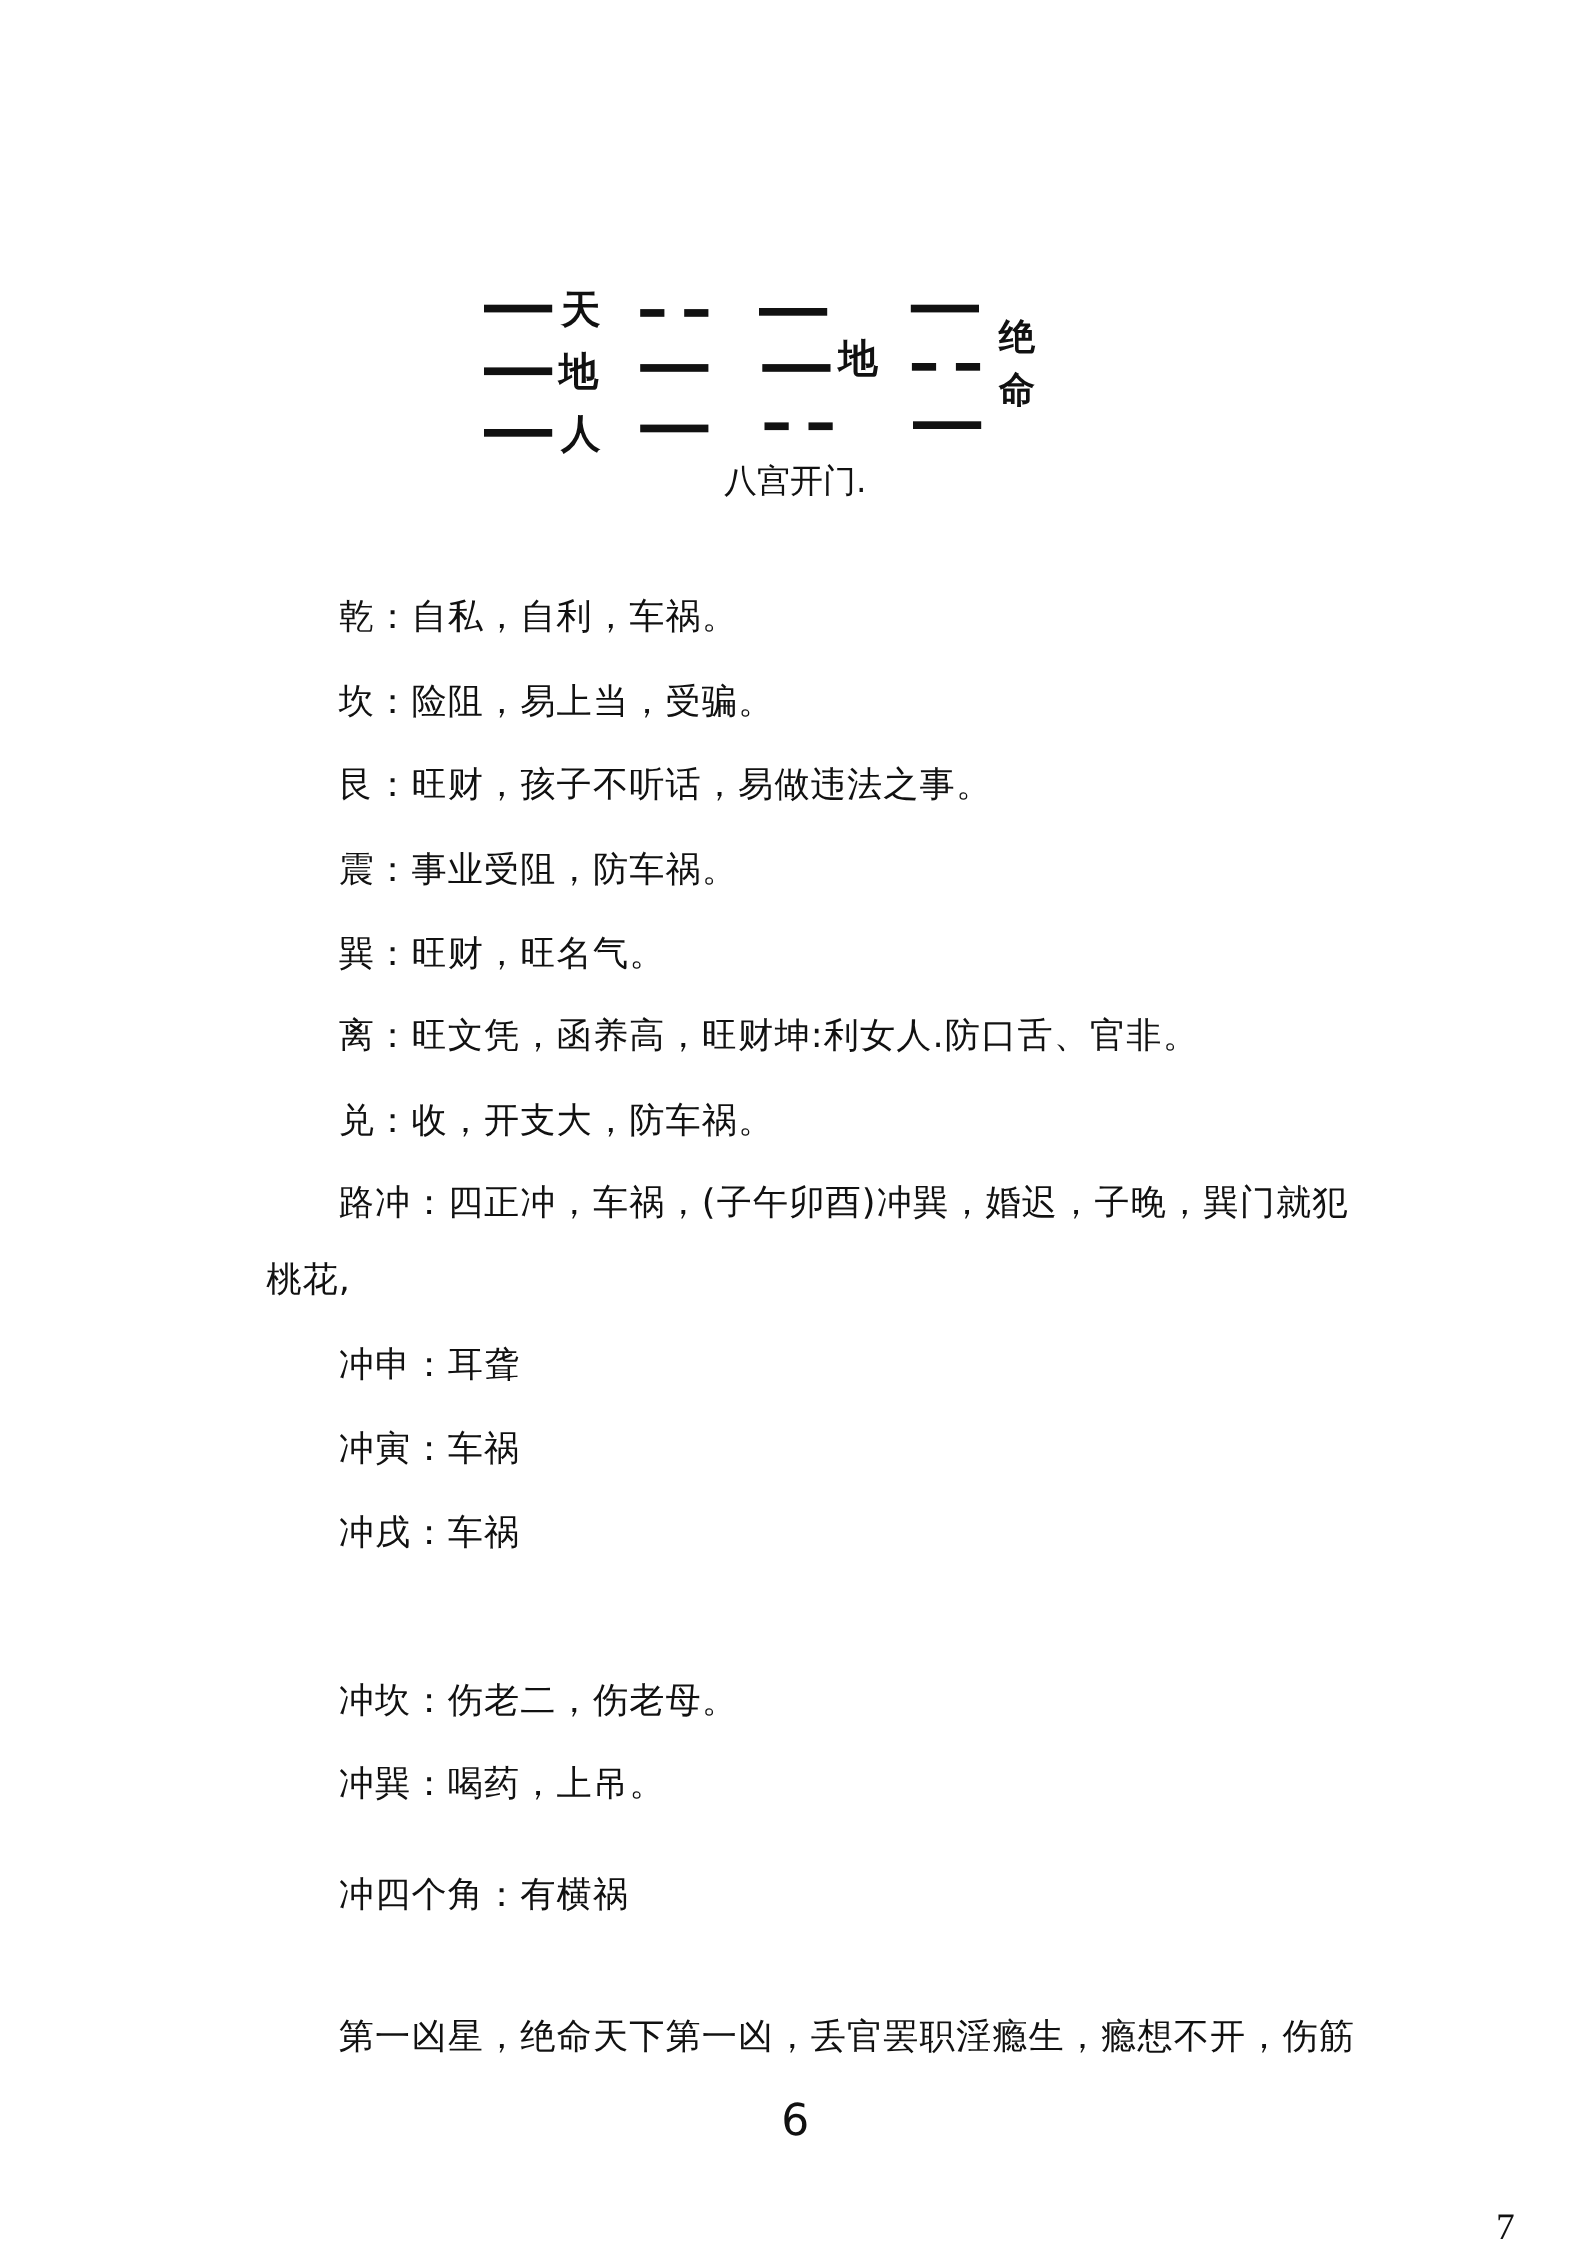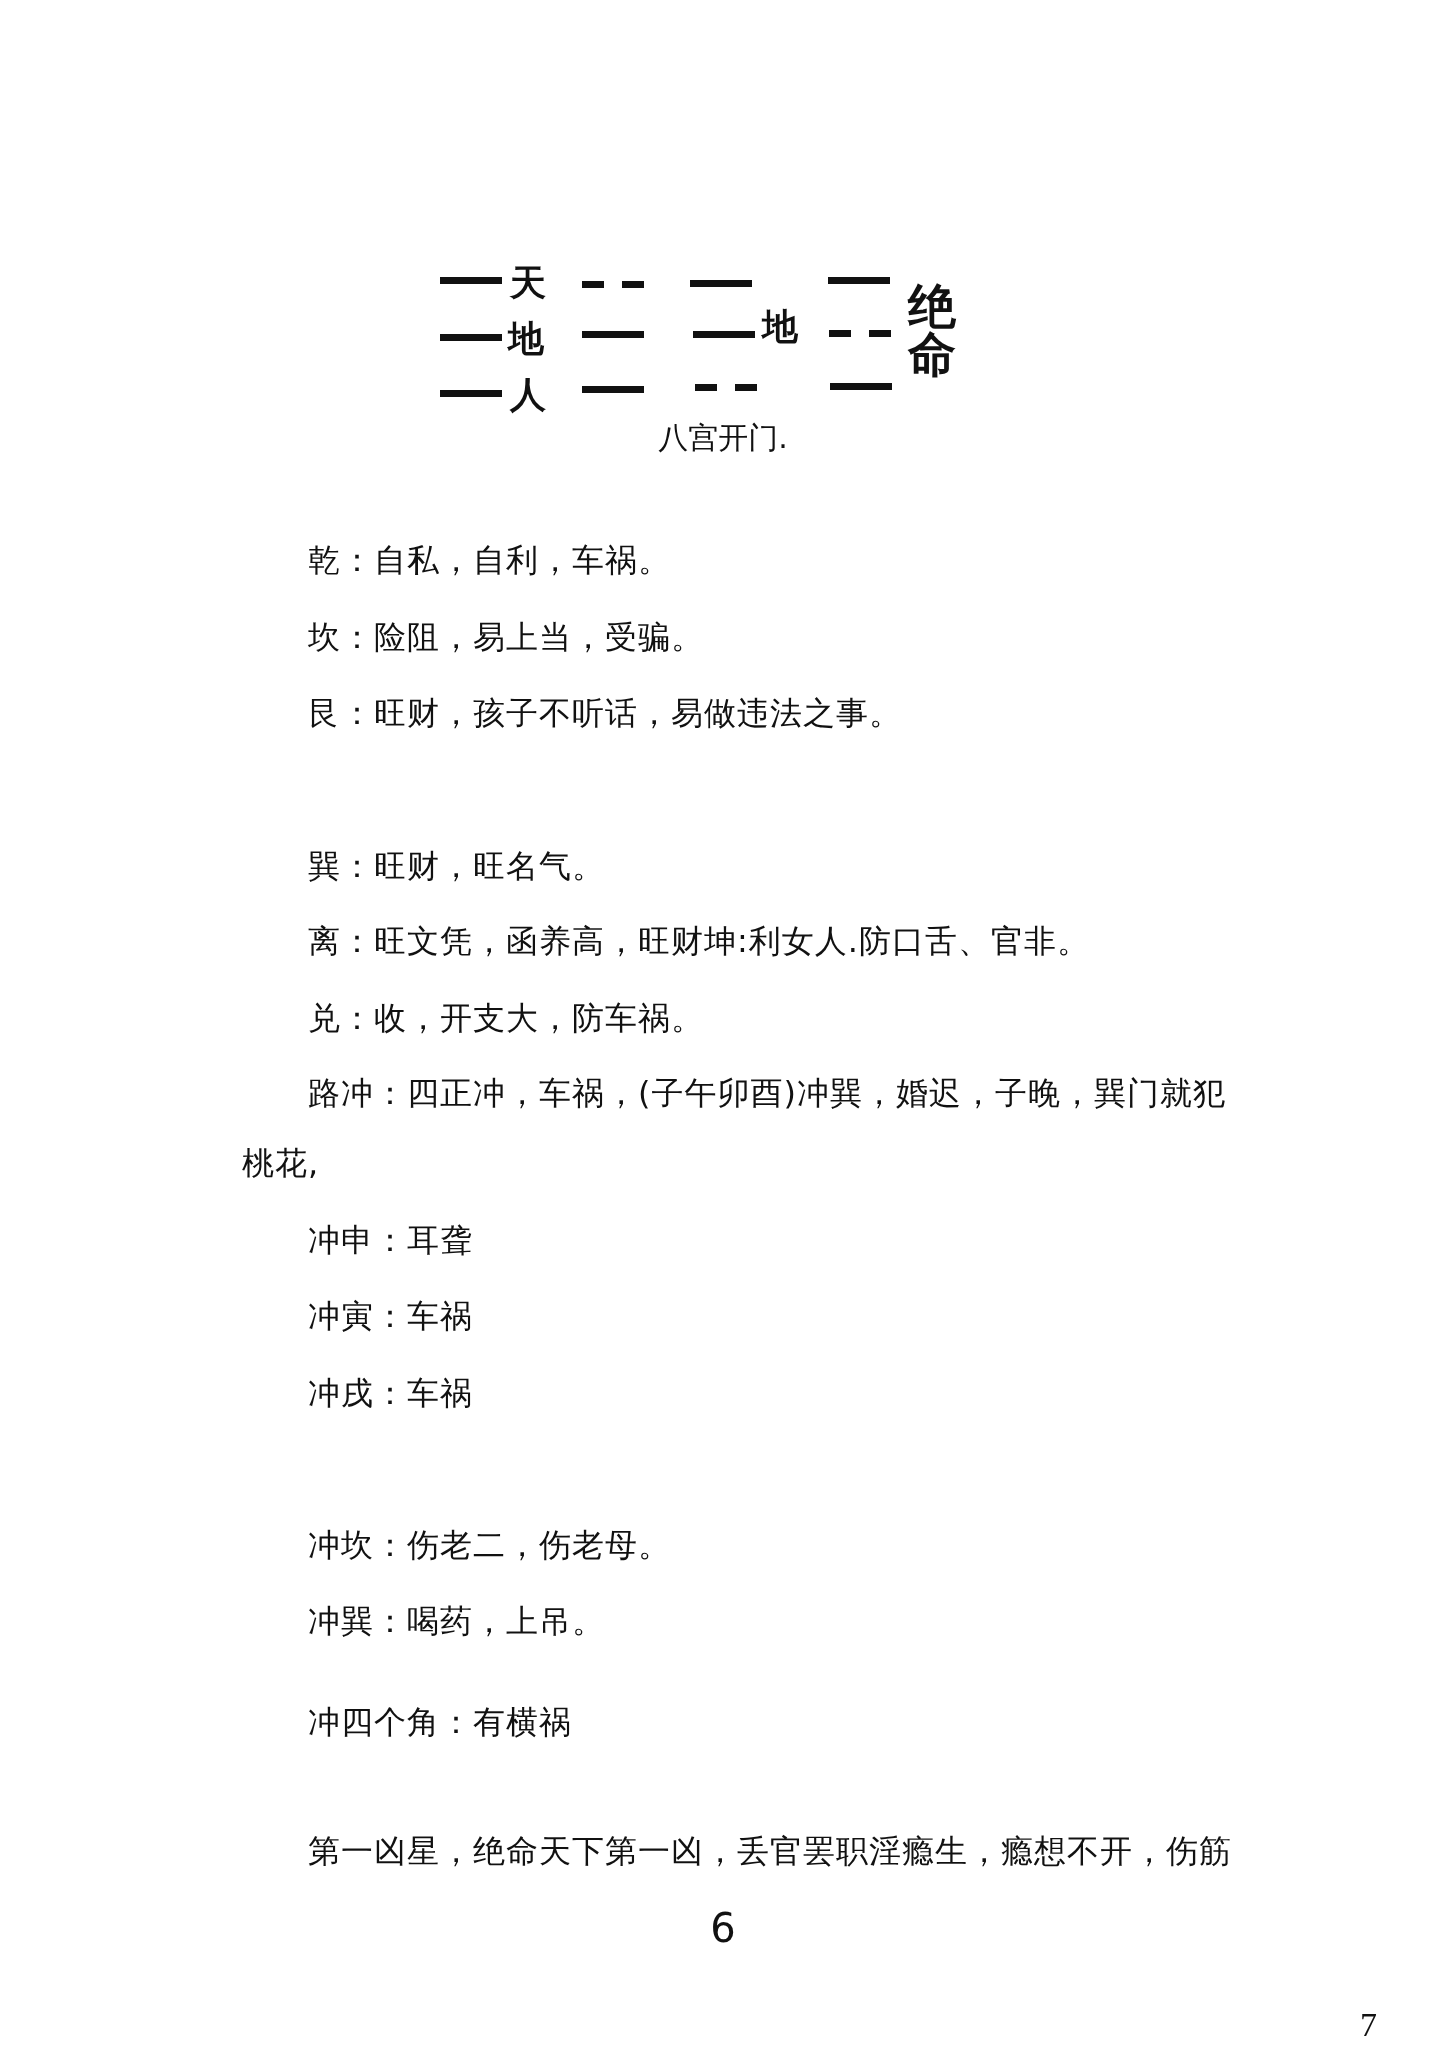--- a/index.html
+++ b/index.html
@@ -11,21 +11,21 @@
   .diagram { position: absolute; left: 0; top: 0; width: 1446px; height: 470px; }
   .yao { position: absolute; height: 7px; }
   .yao.solid { background: #111; width: 62px; }
   .yao.broken { width: 62px; }
   .yao.broken::before, .yao.broken::after {
     content: ""; position: absolute; top: 0; height: 7px; width: 22px; background: #111;
   }
   .yao.broken::before { left: 0; }
   .yao.broken::after { right: 0; }
   .dlabel { position: absolute; font-size: 36px; line-height: 40px; font-family: "DejaVu Serif", "Liberation Serif", serif; font-weight: bold; }
-  .vlabel { position: absolute; font-size: 48px; line-height: 48px; width: 44px; font-family: "DejaVu Serif", "Liberation Serif", serif; font-weight: bold; word-break: break-all; }
+  .vlabel { position: absolute; font-size: 33px; line-height: 48px; width: 44px; font-family: "DejaVu Serif", "Liberation Serif", serif; font-weight: bold; word-break: break-all; }
   .caption { position: absolute; left: 0; width: 1446px; text-align: center; font-size: 30px; top: 420px; line-height: 36px; padding-left: 0; }
   .line { position: absolute; font-size: 32px; line-height: 40px; white-space: nowrap; letter-spacing: 1px; font-family: "DejaVu Sans", "Liberation Sans", sans-serif; margin-top: 48px; }
   .indent { left: 308px; }
   .flush { left: 242px; }
   .center-head { position: absolute; left: 0; width: 1446px; text-align: center; font-size: 32px; line-height: 40px; }
   .pnum { position: absolute; left: 0; width: 1446px; text-align: center; top: 1905px; font-size: 40px; line-height: 46px; font-family: "DejaVu Sans", "Liberation Sans", sans-serif; }
   .scan-num { position: absolute; left: 1360px; top: 2005px; font-size: 34px; line-height: 40px; font-family: "Liberation Serif", "DejaVu Serif", serif; }
 </style>
 </head>
 <body>
@@ -54,20 +54,21 @@
     <div class="yao broken" style="left:829px; top:330px;"></div>
     <div class="yao solid" style="left:830px; top:383px;"></div>
     <span class="vlabel" style="left:908px; top:282px;">绝命</span>
 
     <div class="caption" style="padding-left:0;">八宫开门.</div>
   </div>
 
   <div class="line indent" style="top:492px;">乾：自私，自利，车祸。</div>
   <div class="line indent" style="top:569px;">坎：险阻，易上当，受骗。</div>
   <div class="line indent" style="top:645px;">艮：旺财，孩子不听话，易做违法之事。</div>
+  <div class="line indent" style="top:722px;">震：事业受阻，防车祸。</div>
   <div class="line indent" style="top:798px;">巽：旺财，旺名气。</div>
   <div class="line indent" style="top:873px;">离：旺文凭，函养高，旺财坤:利女人.防口舌、官非。</div>
   <div class="line indent" style="top:950px;">兑：收，开支大，防车祸。</div>
 
   <div class="line indent" style="top:1025px;">路冲：四正冲，车祸，(子午卯酉)冲巽，婚迟，子晚，巽门就犯</div>
   <div class="line flush" style="top:1095px;">桃花,</div>
 
   <div class="line indent" style="top:1172px;">冲申：耳聋</div>
   <div class="line indent" style="top:1248px;">冲寅：车祸</div>
   <div class="line indent" style="top:1325px;">冲戌：车祸</div>

